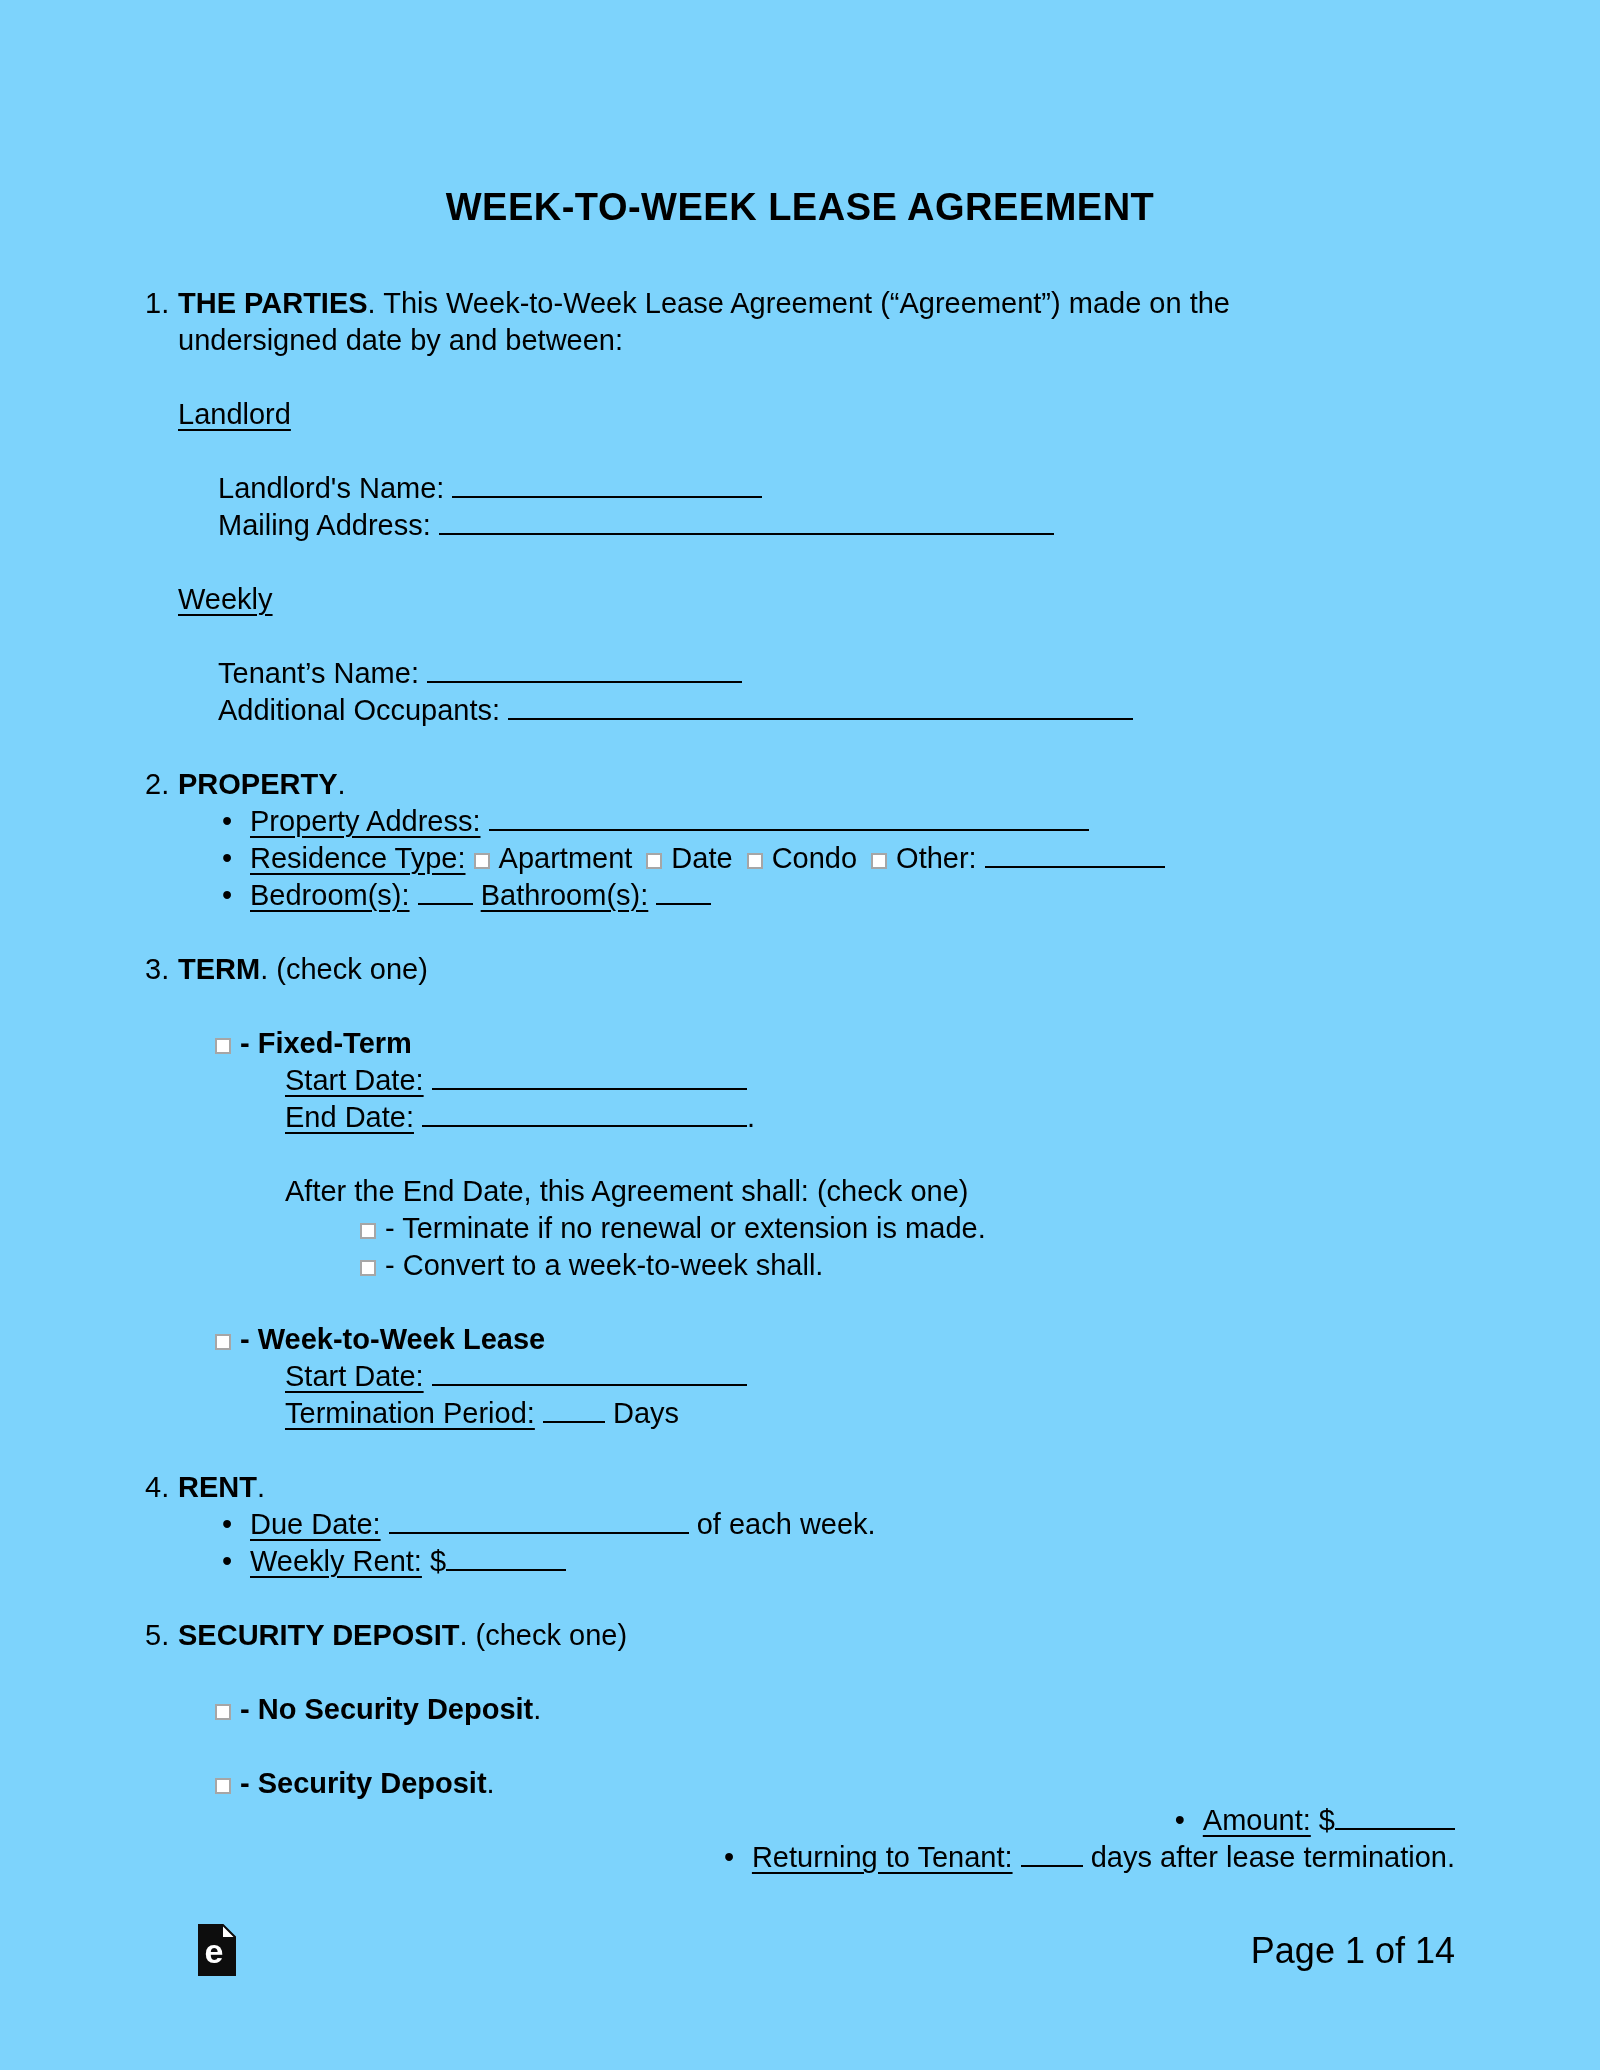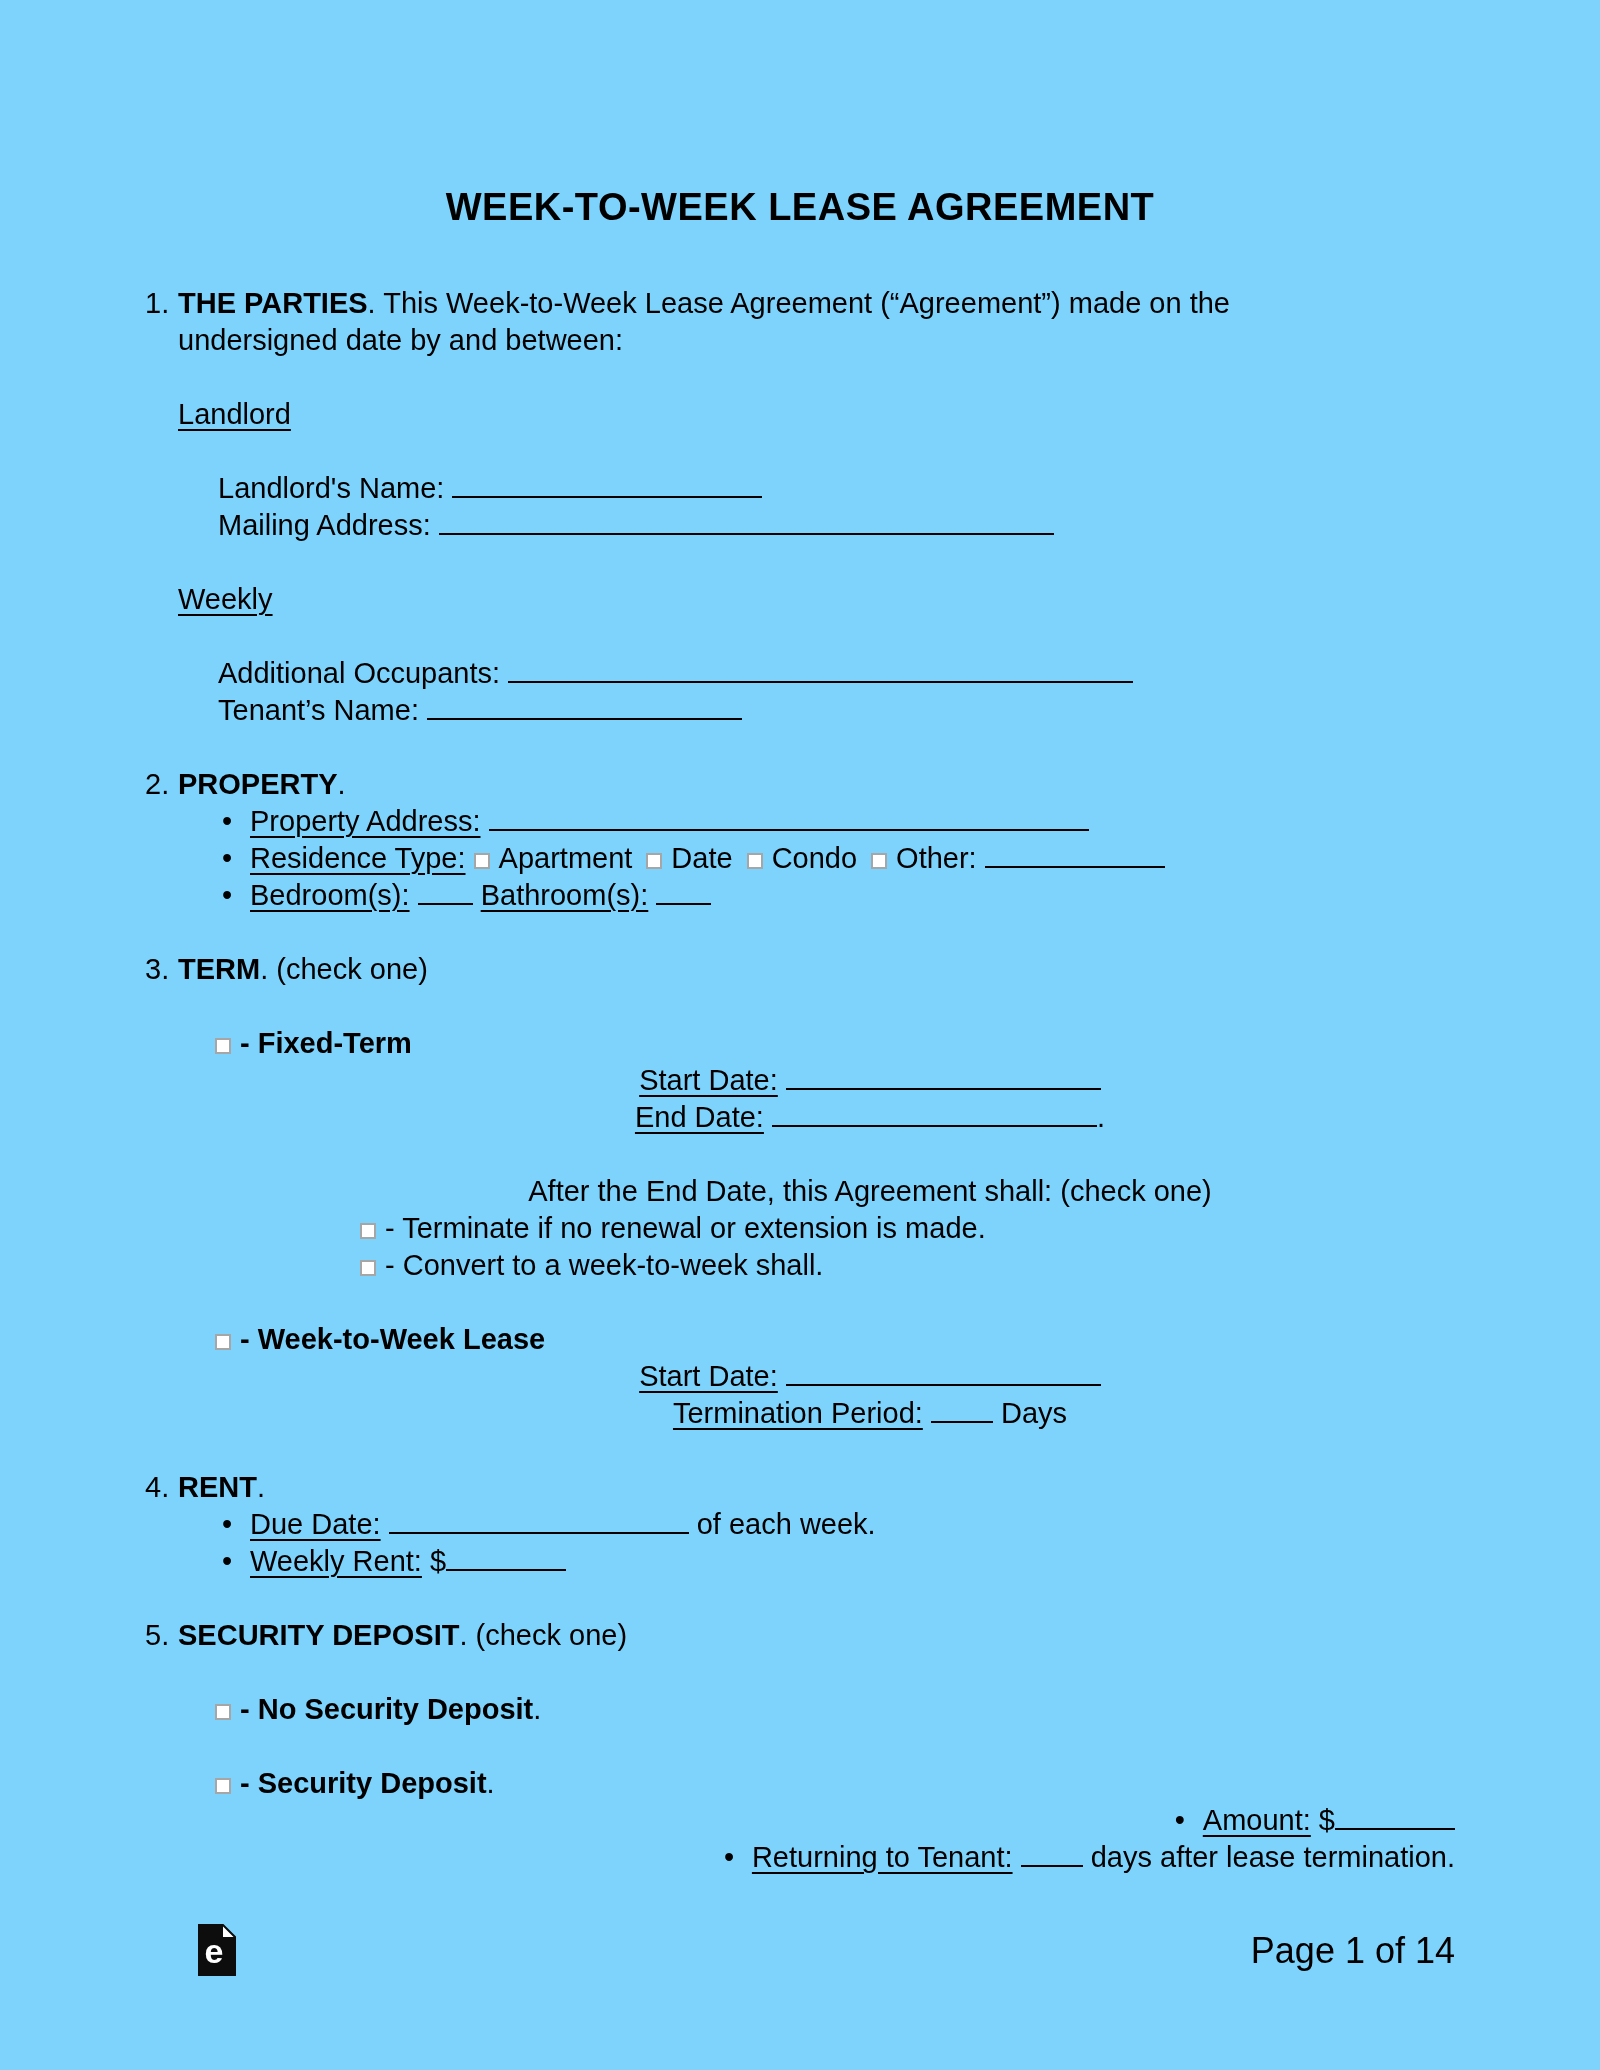--- a/index.html
+++ b/index.html
@@ -16,21 +16,21 @@
     text-align:center; letter-spacing:0.5px;
   }
   .sp { height:37px; }
   .sp-title { height:56px; }
   .row { display:flex; align-items:flex-start; }
   .num { flex:0 0 33px; }
   .ptext { flex:1; max-width:1195px; }
   .b { font-weight:bold; }
   .u { text-decoration:underline; text-decoration-thickness:2px; text-underline-offset:5px; }
   .ind2 { padding-left:73px; }
-  .ind3 { padding-left:140px;text-align:center; }
+  .ind3 { padding-left:140px; }
   .ind-cb { padding-left:70px; }
   .ind-cb2 { padding-left:215px; }
   .bullet { display:flex; padding-left:77px; }
   .bullet2 { display:flex; padding-left:150px;justify-content:flex-end; }
   .dot { flex:0 0 28px; }
   .dot::before { content:"•"; font-size:29px; }
   .blank {
     display:inline-block; border-bottom:2px solid #000; height:24px;
     vertical-align:baseline;
   }
@@ -82,26 +82,26 @@
     </div>
     <div class="sp"></div>
 
     <div class="row">
       <span class="num"></span>
       <span class="u">Weekly</span>
     </div>
     <div class="sp"></div>
 
     <div class="ind2">
+      <span>Tenant’s Name:</span>
+      <span class="blank w315"></span>
+    </div>
+    <div class="ind2">
       <span>Additional Occupants:</span>
       <span class="blank w625"></span>
-    </div>
-    <div class="ind2">
-      <span>Tenant’s Name:</span>
-      <span class="blank w315"></span>
     </div>
     <div class="sp"></div>
 
     <div class="row">
       <span class="num">2.</span>
       <div class="ptext">
         <span class="b">PROPERTY</span><span>.</span>
       </div>
     </div>
     <div class="bullet">

